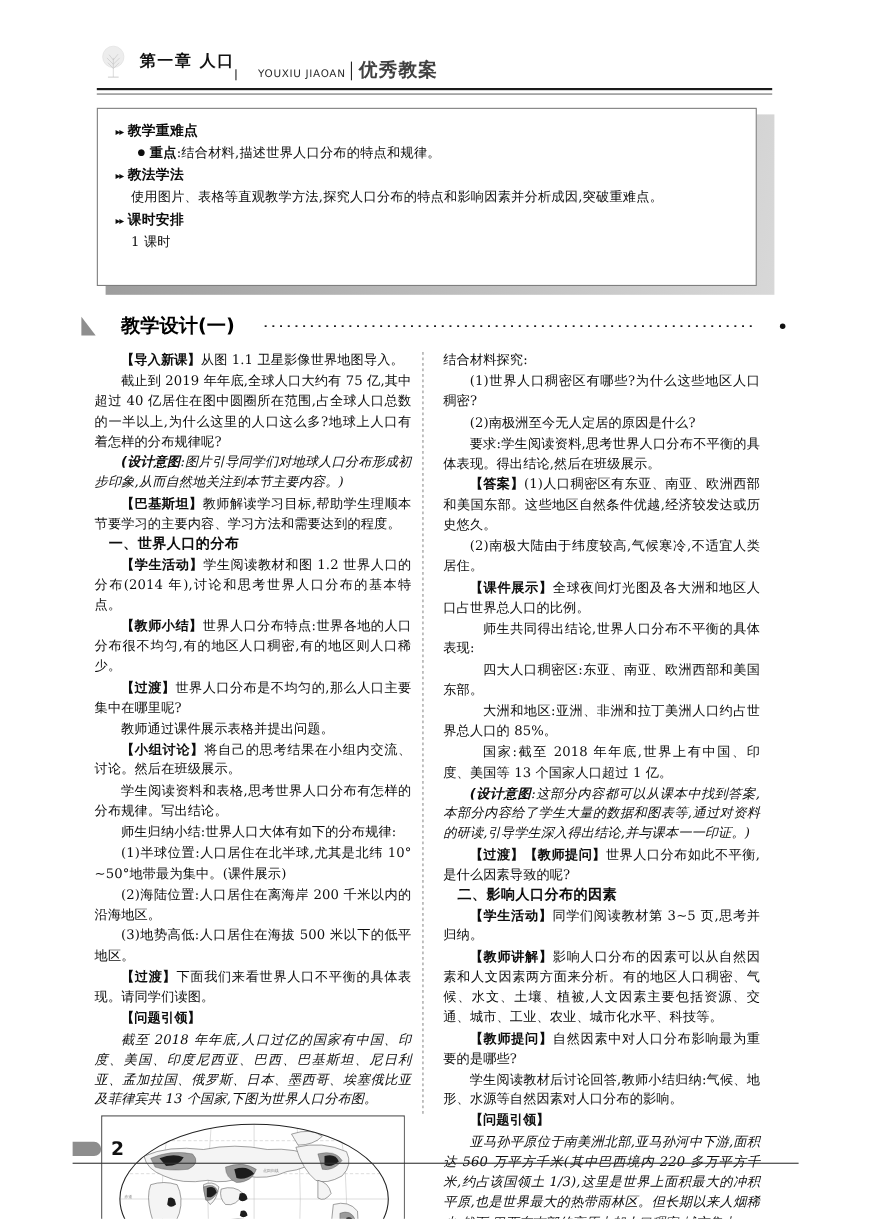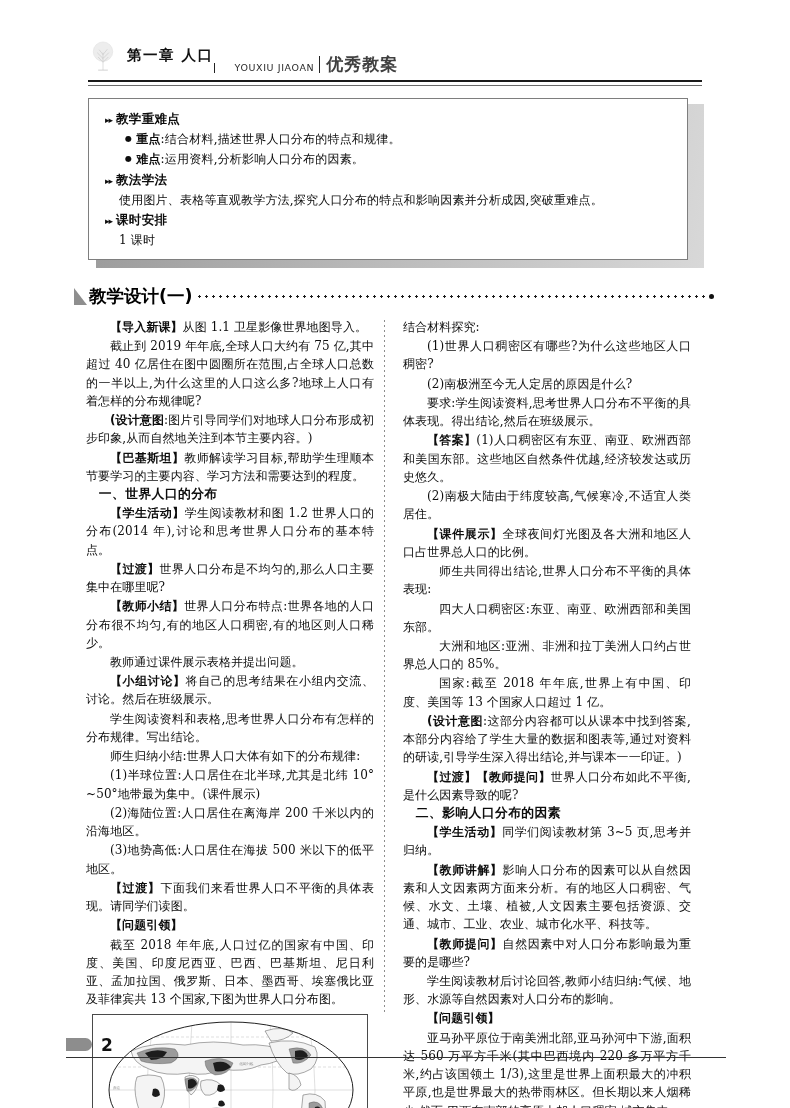--- a/index.html
+++ b/index.html
@@ -58,21 +58,21 @@
   .note-sub {
     font-size: 12px; margin: 0 0 3px 20px; line-height: 1.45; letter-spacing: .2px;
   }
   .note-sub .dot { font-size: 8px; vertical-align: 2px; margin-right: 4px; }
   .note-sub b { font-family:"DejaVu Sans","Liberation Sans",sans-serif; font-weight:700; }
   .note-p { font-size: 12px; margin: 0 0 3px 14px; line-height: 1.45; letter-spacing: .2px; }
 
   
   .sec-title-row {
     position: absolute; left: 74px; top: 283px; width: 640px; height: 26px;
-    display: flex; align-items: center;
+    display: flex; align-items: center; gap: 21px;
   }
   .sec-tri {
     width: 0; height: 0; border-style: solid;
     border-width: 17px 0 0 13px; border-color: transparent transparent transparent #8e8e8e;
     margin-right: 2px;
   }
   .sec-title {
     font-family: "DejaVu Sans", "Liberation Sans", sans-serif;
     font-size: 17.5px; font-weight: 700; color: #000; letter-spacing: 0px;
     white-space: nowrap;
@@ -96,21 +96,21 @@
   .col-right { left: 317px; }
 
   p.t {
     font-size: 12px; line-height: 1.52; text-align: justify;
     text-indent: 2em; letter-spacing: .1px; margin: 0 0 1px 0;
     word-break: break-all;
   }
   p.t.noind { text-indent: 0; }
   p.t.ind3  { text-indent: 3em; }
   .bd { font-family: "DejaVu Sans", "Liberation Sans", sans-serif; font-weight: 700; }
-  .ital { font-family: "DejaVu Serif","Liberation Serif",serif; }
+  .ital { font-family: "DejaVu Serif","Liberation Serif",serif; font-style: italic; }
   .sub-h {
     font-family: "DejaVu Sans", "Liberation Sans", sans-serif;
     font-size: 12.8px; font-weight: 700; text-indent: 1em;
     margin: 1px 0; letter-spacing: .4px;
   }
 
   
   .fig { margin: 6px 0 0 0; width: 288px; }
   .map-frame { width: 276px; height: 150px; margin: 0 auto; border: 1px solid #4a4a4a; background: #fff; position: relative; overflow: hidden; }
 
@@ -153,23 +153,20 @@
   <div class="note-wrap">
     <div class="note-shadow"></div>
     <div class="note-box">
       <div class="note-inner">
         <div class="note-h">
           <span class="arrows">▸▸</span><span>教学重难点</span>
         </div>
         <div class="note-sub">
           <span class="dot">●</span><b>重点</b><span>:结合材料,描述世界人口分布的特点和规律。</span>
         </div>
-        <div class="note-sub">
-          <span class="dot">●</span><b>难点</b><span>:运用资料,分析影响人口分布的因素。</span>
-        </div>
 
         <div class="note-h">
           <span class="arrows">▸▸</span><span>教法学法</span>
         </div>
         <div class="note-p">使用图片、表格等直观教学方法,探究人口分布的特点和影响因素并分析成因,突破重难点。</div>
 
         <div class="note-h">
           <span class="arrows">▸▸</span><span>课时安排</span>
         </div>
         <div class="note-p">1 课时</div>
@@ -190,22 +187,22 @@
 
     <div class="col col-left">
       <p class="t"><span class="bd">【导入新课】</span><span>从图 1.1 卫星影像世界地图导入。</span></p>
       <p class="t">截止到 2019 年年底,全球人口大约有 75 亿,其中超过 40 亿居住在图中圆圈所在范围,占全球人口总数的一半以上,为什么这里的人口这么多?地球上人口有着怎样的分布规律呢?</p>
       <p class="t ital"><span class="bd">(设计意图</span><span>:图片引导同学们对地球人口分布形成初步印象,从而自然地关注到本节主要内容。)</span></p>
       <p class="t"><span class="bd">【巴基斯坦】</span><span>教师解读学习目标,帮助学生理顺本节要学习的主要内容、学习方法和需要达到的程度。</span></p>
 
       <p class="sub-h">一、世界人口的分布</p>
 
       <p class="t"><span class="bd">【学生活动】</span><span>学生阅读教材和图 1.2 世界人口的分布(2014 年),讨论和思考世界人口分布的基本特点。</span></p>
+      <p class="t"><span class="bd">【教师小结】</span><span>世界人口分布特点:世界各地的人口分布很不均匀,有的地区人口稠密,有的地区则人口稀少。</span></p>
       <p class="t"><span class="bd">【过渡】</span><span>世界人口分布是不均匀的,那么人口主要集中在哪里呢?</span></p>
-      <p class="t"><span class="bd">【教师小结】</span><span>世界人口分布特点:世界各地的人口分布很不均匀,有的地区人口稠密,有的地区则人口稀少。</span></p>
       <p class="t">教师通过课件展示表格并提出问题。</p>
       <p class="t"><span class="bd">【小组讨论】</span><span>将自己的思考结果在小组内交流、讨论。然后在班级展示。</span></p>
       <p class="t">学生阅读资料和表格,思考世界人口分布有怎样的分布规律。写出结论。</p>
       <p class="t">师生归纳小结:世界人口大体有如下的分布规律:</p>
       <p class="t">(1)半球位置:人口居住在北半球,尤其是北纬 10°~50°地带最为集中。(课件展示)</p>
       <p class="t">(2)海陆位置:人口居住在离海岸 200 千米以内的沿海地区。</p>
       <p class="t">(3)地势高低:人口居住在海拔 500 米以下的低平地区。</p>
       <p class="t"><span class="bd">【过渡】</span><span>下面我们来看世界人口不平衡的具体表现。请同学们读图。</span></p>
       <p class="t"><span class="bd">【问题引领】</span></p>
       <p class="t ital">截至 2018 年年底,人口过亿的国家有中国、印度、美国、印度尼西亚、巴西、巴基斯坦、尼日利亚、孟加拉国、俄罗斯、日本、墨西哥、埃塞俄比亚及菲律宾共 13 个国家,下图为世界人口分布图。</p>

